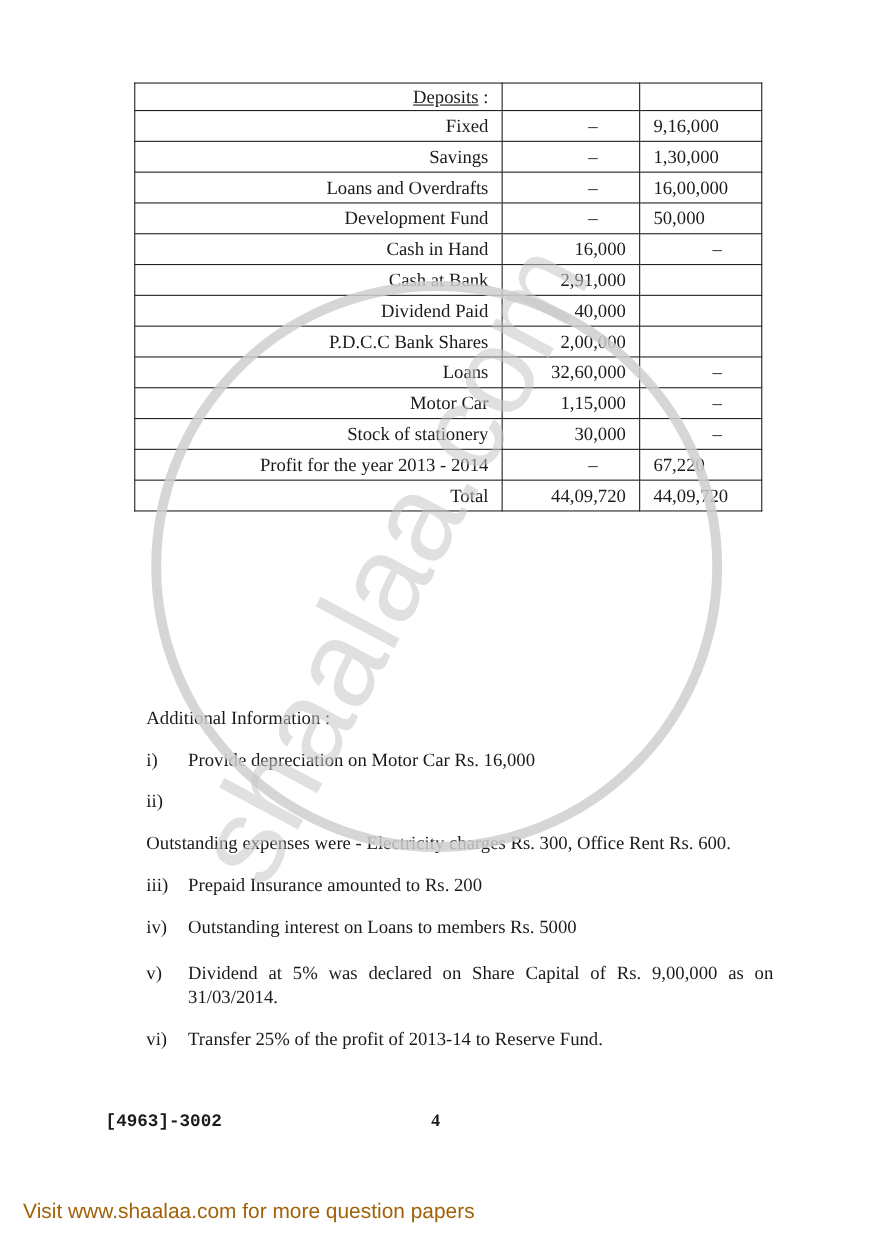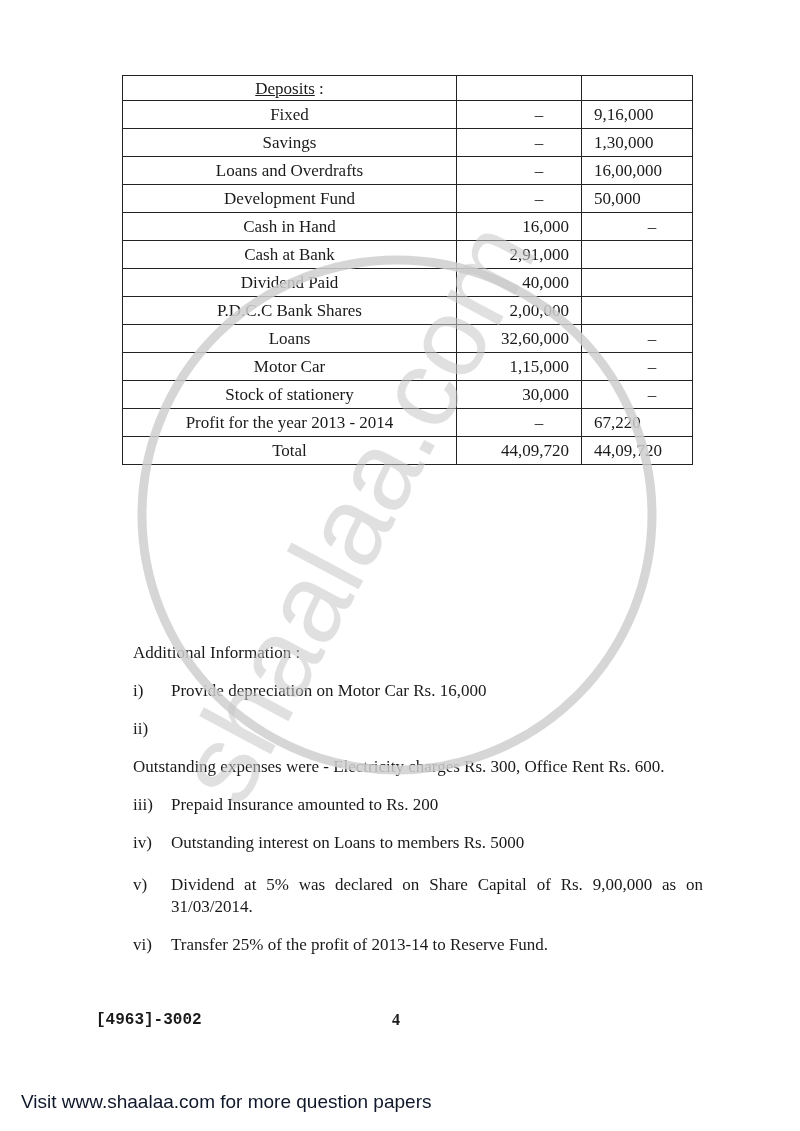--- a/index.html
+++ b/index.html
@@ -32,21 +32,21 @@
       border: 1.5px solid #222;
       height: 28px;
       padding: 0 12px;
       vertical-align: middle;
       box-sizing: border-box;
       line-height: 1;
     }
     .ledger tr:first-child td {
       height: 25px;
     }
-    .ledger td.c0 { width: 334px; text-align: center; }
+    .ledger td.c0 { width: 334px; text-align: right; }
     .ledger td.c1 { width: 125px; text-align: right; }
     .ledger td.c2 { width: 111px; text-align: left; padding-right: 16px; }
     .ledger td.dash { text-align: center; }
     .ledger td.c1.dash { padding-left: 40px; padding-right: 0; text-align: center; }
     .ledger td.c2.dash { padding-left: 30px; padding-right: 0; text-align: center; }
     .underline { text-decoration: underline; }
 
     
     .addl-heading {
       position: absolute;
@@ -98,21 +98,21 @@
       top: 1011px;
       font-size: 16px;
       font-weight: bold;
     }
     .visit-line {
       position: absolute;
       left: 21px;
       top: 1091px;
       font-family: "Liberation Sans", "DejaVu Sans", sans-serif;
       font-size: 19px;
-      color: #0f172a;
+      color: #a16207;
     }
 
     
     .watermark {
       position: absolute;
       left: 0; top: 0;
       width: 800px; height: 1131px;
       pointer-events: none;
     }
   </style>

